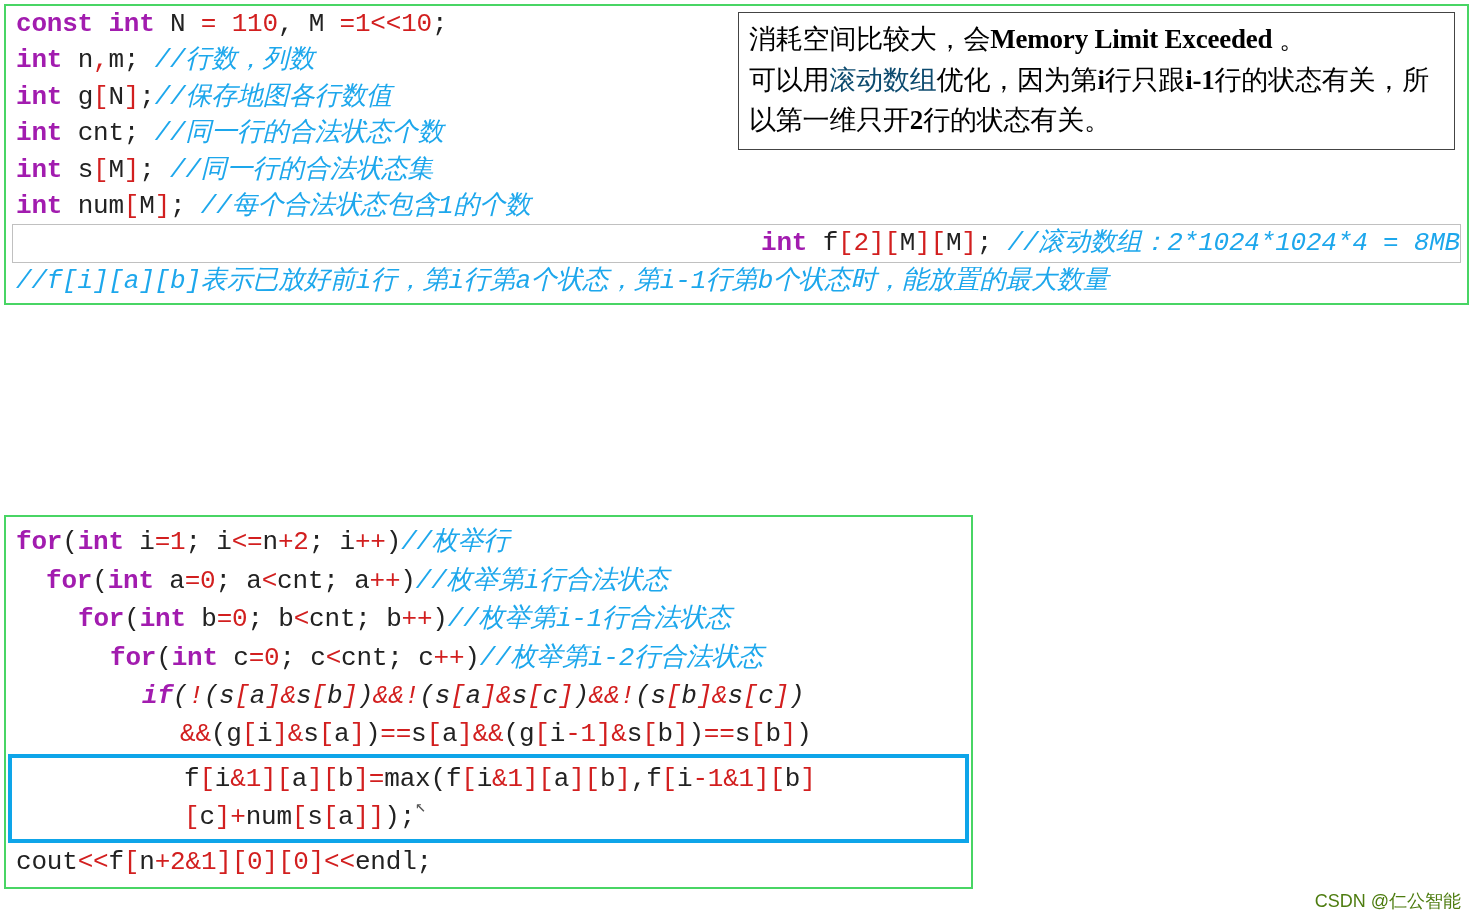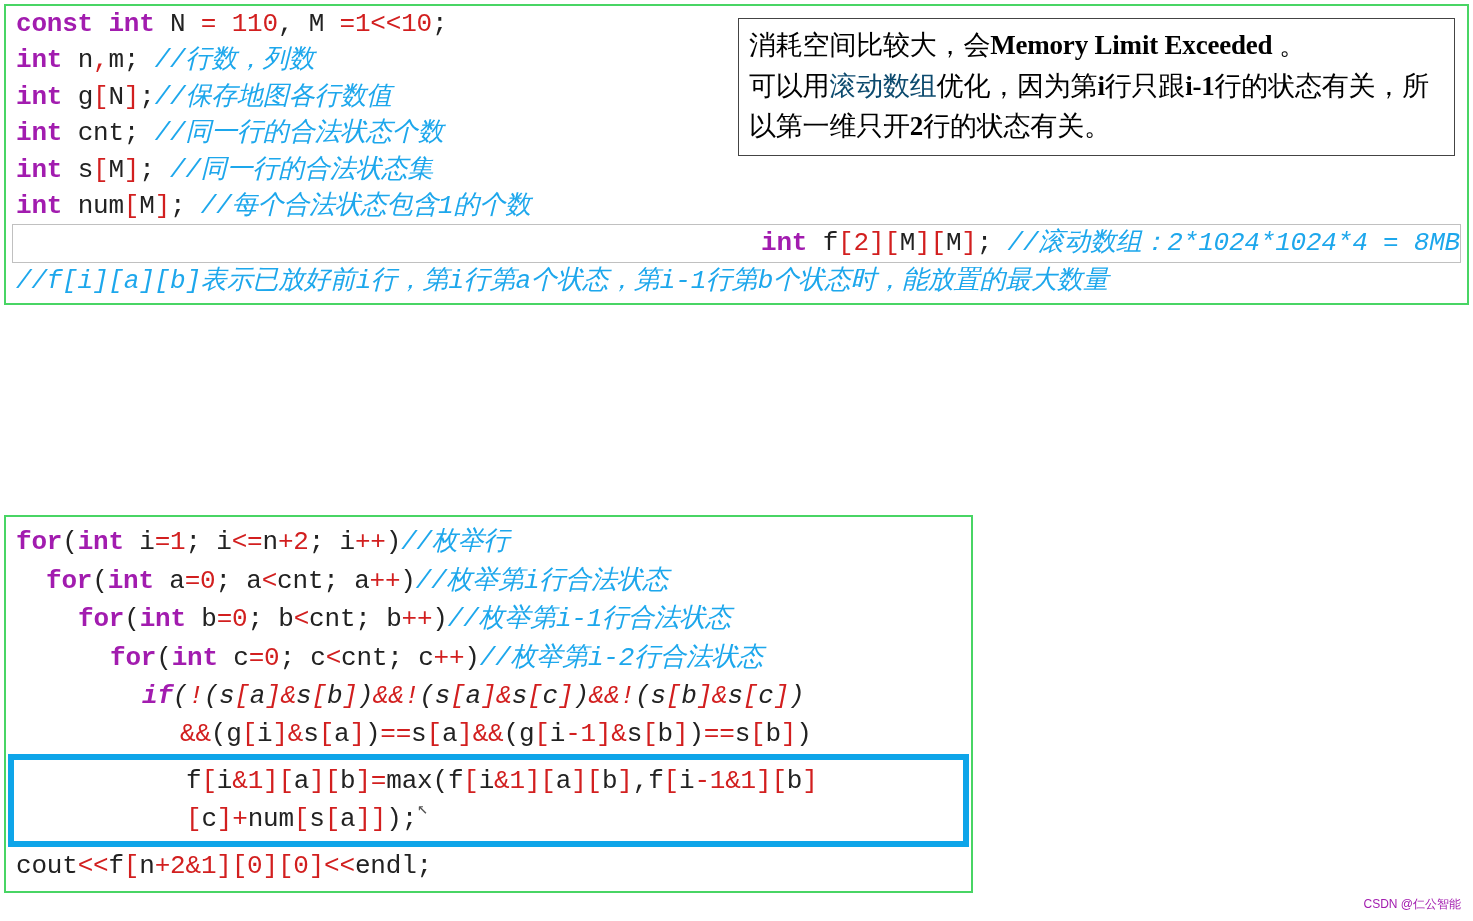--- a/index.html
+++ b/index.html
@@ -13,21 +13,21 @@
       margin: 4px;
       padding: 0 10px 4px 10px;
       position: relative;
       font-size: 26px;
       line-height: 1.4;
       letter-spacing: -0.2px;
     }
     .callout {
       position: absolute;
       right: 12px;
-      top: 12px;
+      top: 6px;
       border: 1px solid #444;
       background: #fff;
       width: 695px;
       padding: 6px 10px 8px 10px;
       font-family: "Songti SC","SimSun",serif;
       font-size: 27px;
       line-height: 1.5;
       color:#000;
     }
     .callout .inner {
@@ -65,32 +65,32 @@
       font-size: 26px;
       line-height: 1.48;
       letter-spacing: -0.2px;
     }
     .botbox .indent1 { padding-left: 30px; display:block;}
     .botbox .indent2 { padding-left: 62px; display:block;}
     .botbox .indent3 { padding-left: 94px; display:block;}
     .botbox .indent4 { padding-left: 126px; display:block;font-style:italic;}
     .botbox .indent5 { padding-left: 164px; display:block;}
     .botbox .lastbox {
-      border:6px solid #0ea5e9;
+      border:4px solid #0ea5e9;
       display:block;
       margin:0 -8px;
       padding:2px 0 2px 172px;
       position:relative;
     }
     .watermark {
       position:fixed;
       right:12px;
       bottom:8px;
-      color:#a21caf;
-      font-size:12px;
+      color:#4d7c0f;
+      font-size:18px;
       font-family:"Microsoft YaHei","PingFang SC",sans-serif;
     }
   </style>
 </head>
 <body>
 
 <div class="topbox">
   <div class="callout">
     <span class="inner">
       <span>消耗空间比较大，会</span><span class="bold">Memory Limit Exceeded</span><span> 。</span><br>

